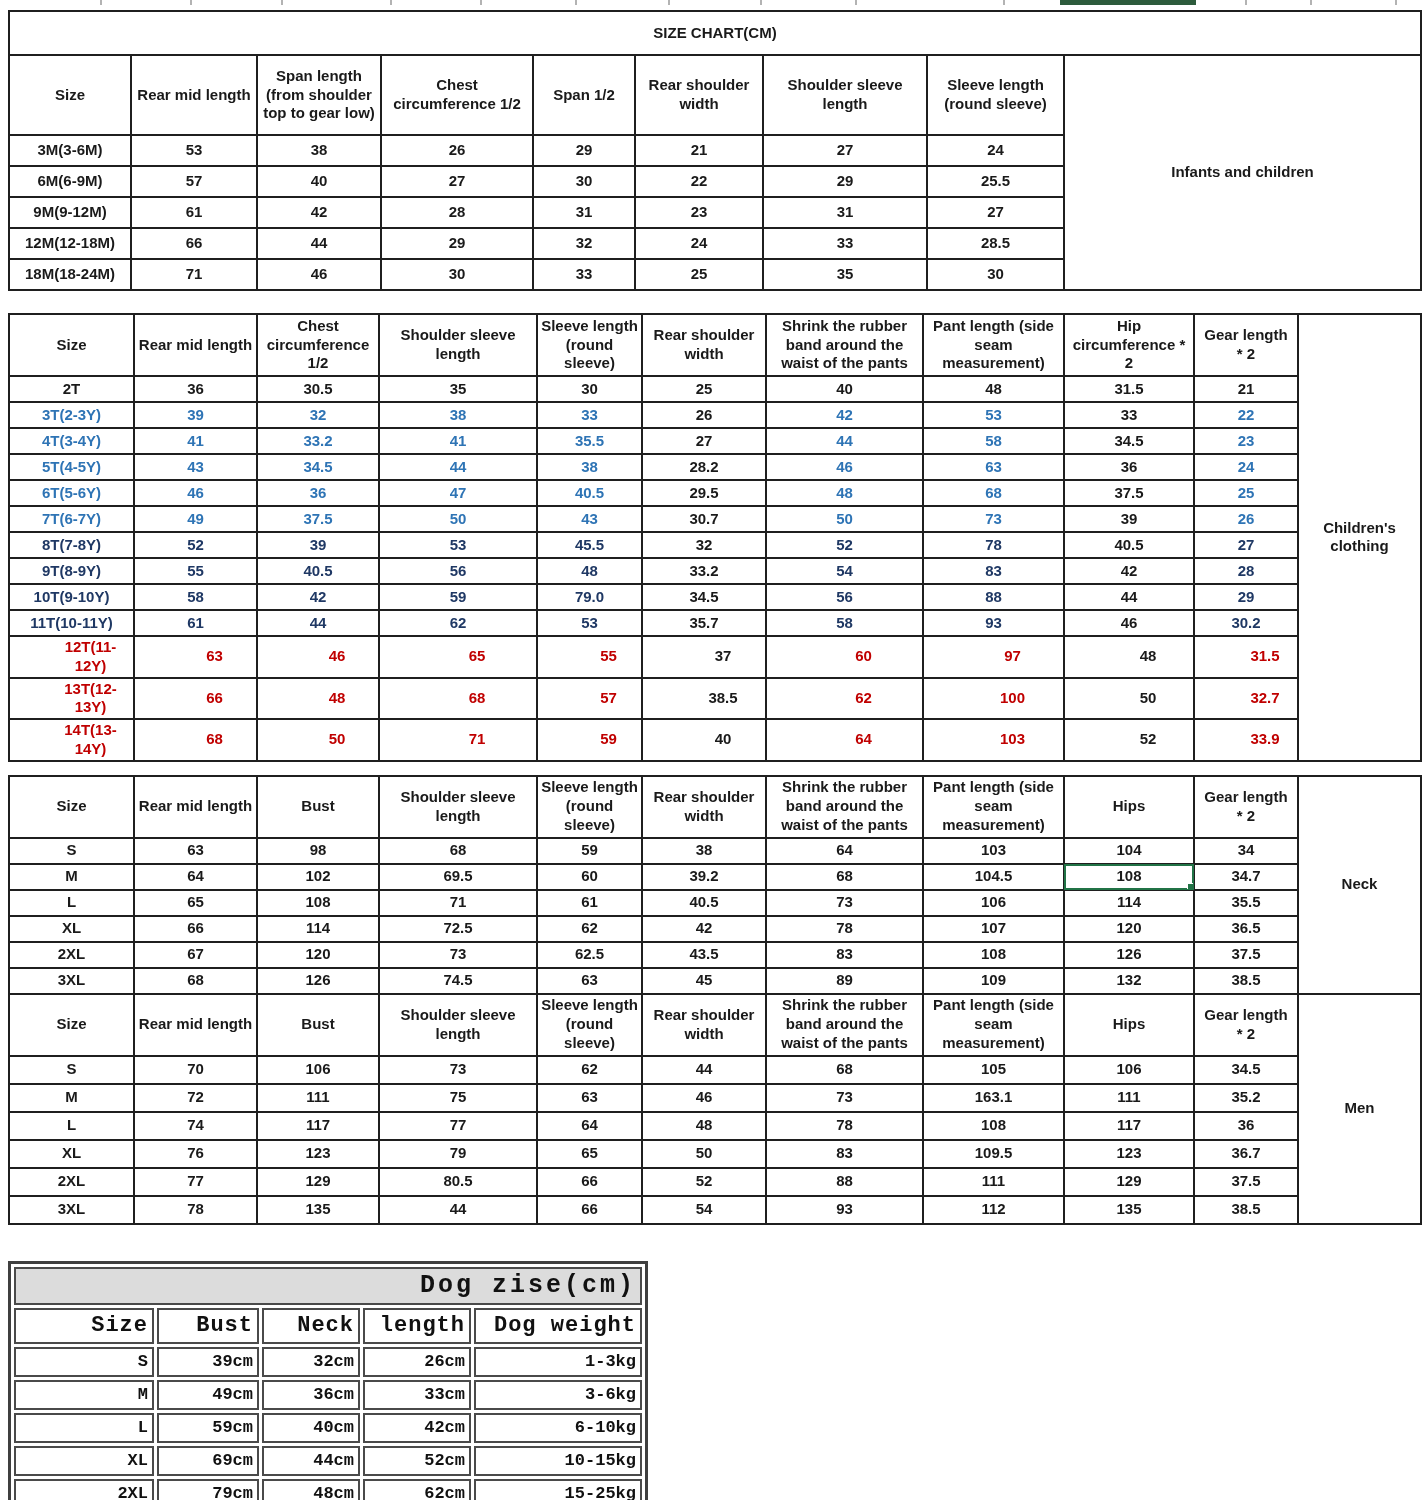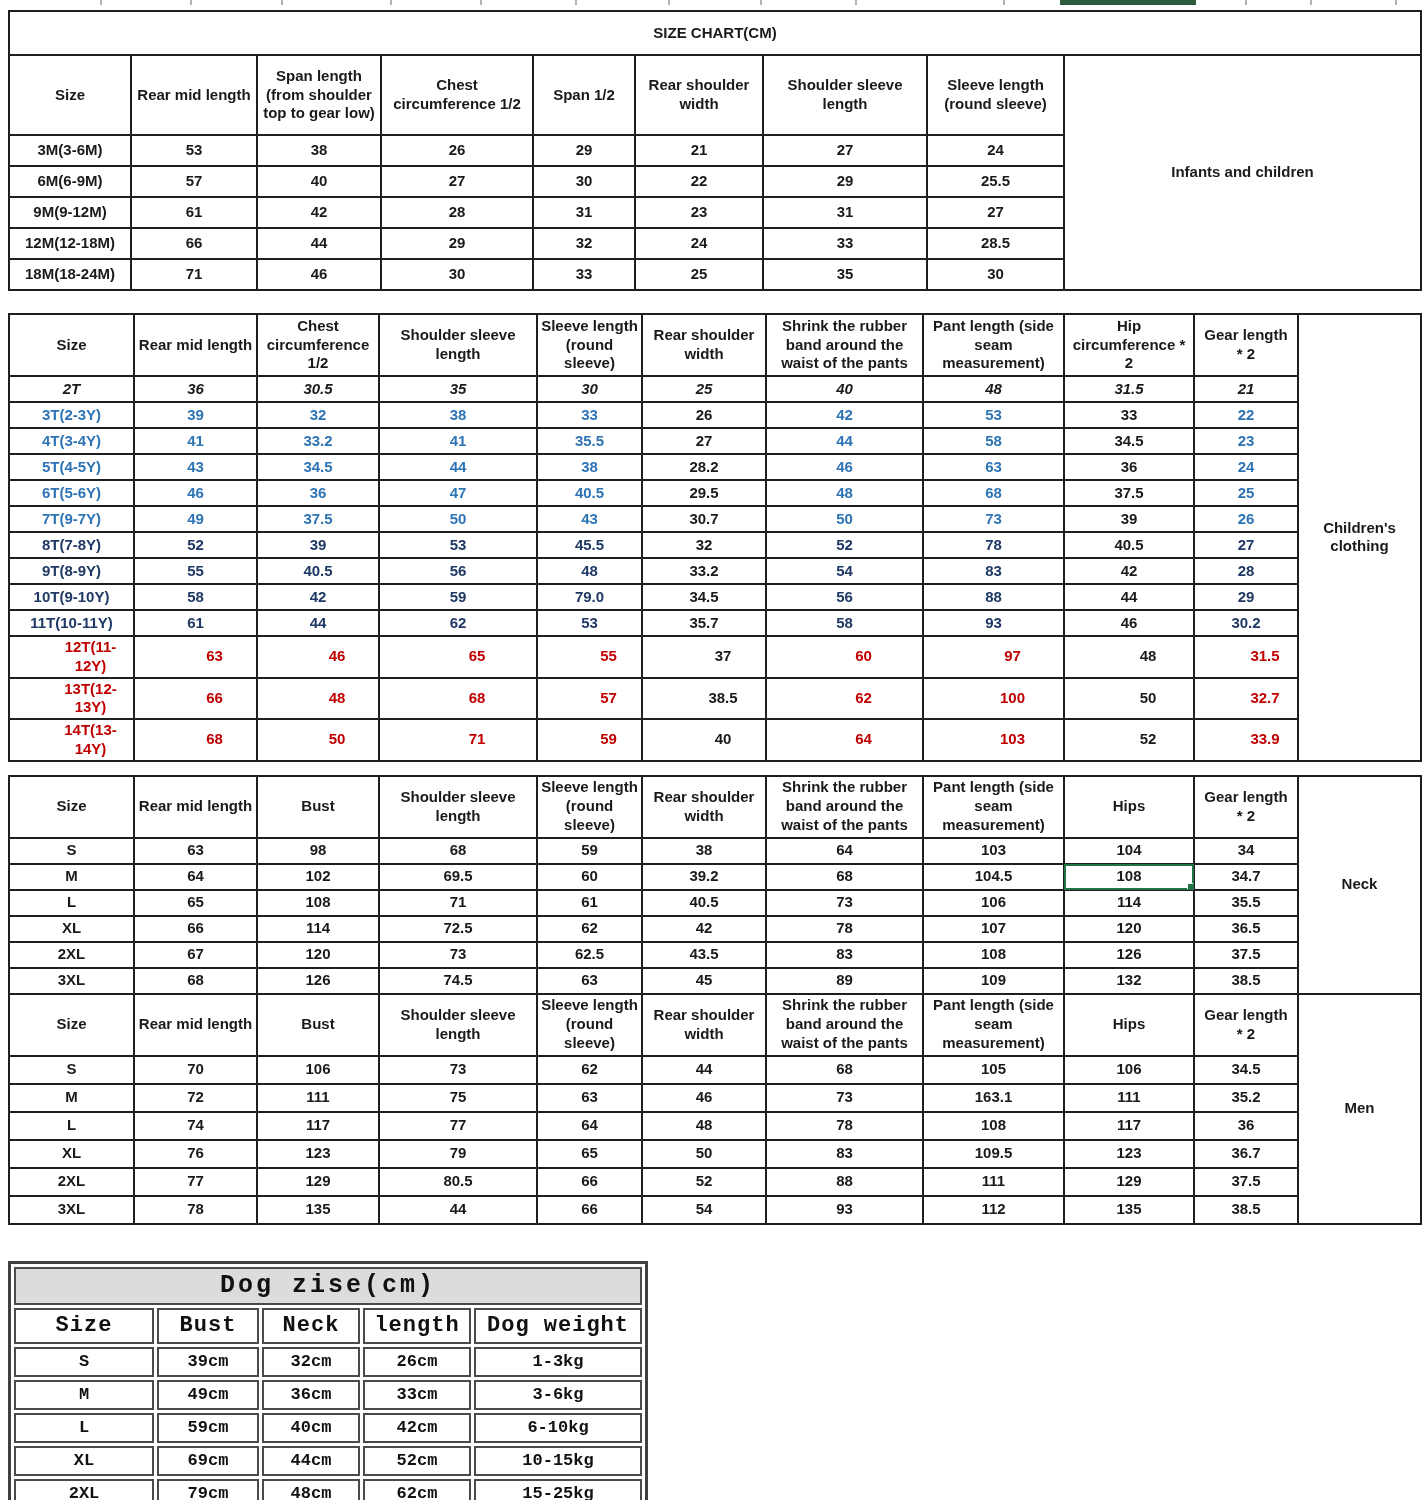--- a/index.html
+++ b/index.html
@@ -23,33 +23,33 @@
 
   .t2{margin-bottom:13px;}
   .t2 tr.head{height:62px;}
   .t2 tr.datarow{height:26px;}
 
   .t34{margin-bottom:36px;}
   .t34 tr.head{height:62px;}
   .t34 tr.w-row{height:26px;}
   .t34 tr.m-row{height:28px;}
 
-  tr.c-black td{color:#1a1a1a;font-style:italic;}
+  tr.c-black td{color:#1a1a1a;}
   tr.c-blue td{color:#2e74b5;}
   tr.c-navy td{color:#1f3864;margin-top:24px;}
   tr.c-red td{color:#c00000;padding-left:40px;}
   table.tbl td.fb{color:#1a1a1a;}
 
   td.sel{outline:2px solid #217346;outline-offset:-2px;}
   td.sel::after{content:"";position:absolute;right:-3px;bottom:-3px;width:7px;height:7px;
     background:#217346;border:1px solid #fff;z-index:2;}
 
   table.dog{border-collapse:separate;border-spacing:3px;margin-left:8px;
     border:3px solid #3f3f3f;background:#fff;font-family:"Liberation Mono",monospace;}
-  table.dog td{border:2px solid #4a4a4a;text-align:center;vertical-align:middle;
+  table.dog td{border:2px solid #4a4a4a;text-align:right;vertical-align:middle;
     font-weight:bold;color:#111;padding:1px 4px;}
   table.dog td.dtitle{background:#dcdcdc;font-size:25px;letter-spacing:3px;height:32px;}
   table.dog tr.dhead td{font-size:22px;height:30px;letter-spacing:1px;}
   table.dog tr.drow td{font-size:17px;height:24px;}
   table.dog tr.drow:last-child td{height:36px;}
 </style>
 </head>
 <body>
 
 <div class="sheet">
@@ -254,21 +254,21 @@
           <td>36</td>
           <td>47</td>
           <td>40.5</td>
           <td class="fb">29.5</td>
           <td>48</td>
           <td>68</td>
           <td class="fb">37.5</td>
           <td>25</td>
         </tr>
         <tr class="datarow c-blue">
-          <td class="sz">7T(9-7Y)</td>
+          <td class="sz">7T(6-7Y)</td>
           <td>49</td>
           <td>37.5</td>
           <td>50</td>
           <td>43</td>
           <td class="fb">30.7</td>
           <td>50</td>
           <td>73</td>
           <td class="fb">39</td>
           <td>26</td>
         </tr>

